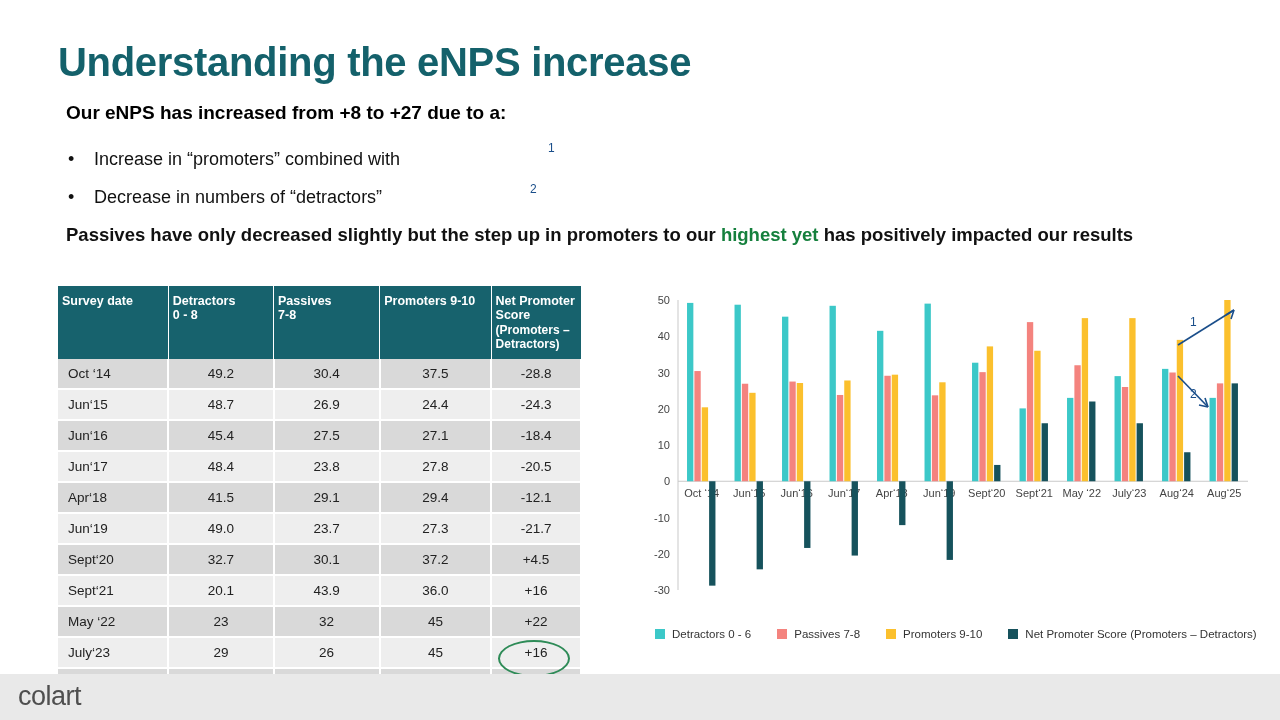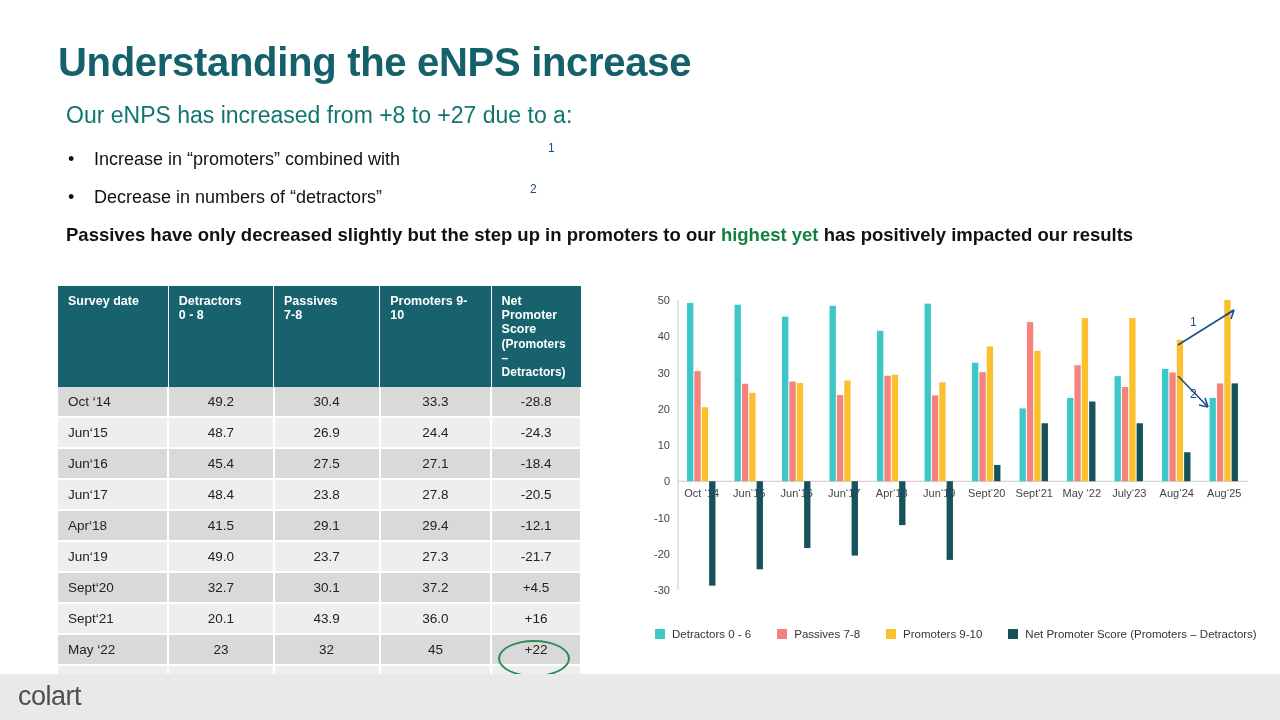--- a/index.html
+++ b/index.html
@@ -12,21 +12,21 @@
     overflow:hidden;
   }
   
   #page-title {
     position:absolute; left:58px; top:40px;
     font-size:40px; font-weight:bold; color:#14616b;
     letter-spacing:-0.3px;
   }
   #subtitle {
     position:absolute; left:66px; top:102px;
-    font-size:23px; font-weight:normal; color:#0f766e;
+    font-size:19px; font-weight:bold; color:#000000;
   }
   .bullet-row {
     position:absolute; left:68px;
     font-size:18px; color:#111;
     display:flex; align-items:flex-start;
   }
   .bullet-dot { width:26px; color:#111; font-size:18px; line-height:22px; }
   .bullet-text { line-height:22px; }
   .sup-marker {
     position:absolute; font-size:12px; color:#1a4e8a;
@@ -38,21 +38,21 @@
   #para .hl { color:#15803d; }
 
   
   #data-table {
     position:absolute; left:58px; top:286px;
     width:524px; border-collapse:collapse;
     font-size:13.5px;
   }
   #data-table th {
     background:#17626d; color:#fff; text-align:left;
-    padding:8px 10px; font-size:12.5px; font-weight:bold;
+    padding:8px 4px; font-size:12.5px; font-weight:bold;
     border-right:1px solid #ffffff; vertical-align:top;
   }
   #data-table th .sub { display:block; font-weight:bold; font-size:12.5px; }
   #data-table th .tiny { display:block; font-weight:bold; font-size:12px; margin-top:1px; }
   #data-table td {
     padding:7px 10px; text-align:center; font-size:13.5px;
     border-right:2px solid #ffffff; border-bottom:2px solid #ffffff;
     color:#222;
   }
   #data-table td.first { text-align:left; }
@@ -124,21 +124,21 @@
         <span class="sub">Score</span>
         <span class="tiny">(Promoters – Detractors)</span>
       </th>
     </tr>
   </thead>
   <tbody id="table-body">
       <tr>
         <td class="first"><span class="cell-wrap">Oct ‘14</span></td>
         <td><span class="cell-wrap">49.2</span></td>
         <td><span class="cell-wrap">30.4</span></td>
-        <td><span class="cell-wrap">33.3</span></td>
+        <td><span class="cell-wrap">37.5</span></td>
         <td><span class="cell-wrap">-28.8</span></td>
       </tr>
       <tr>
         <td class="first"><span class="cell-wrap">Jun‘15</span></td>
         <td><span class="cell-wrap">48.7</span></td>
         <td><span class="cell-wrap">26.9</span></td>
         <td><span class="cell-wrap">24.4</span></td>
         <td><span class="cell-wrap">-24.3</span></td>
       </tr>
       <tr>

